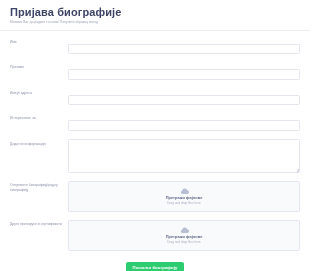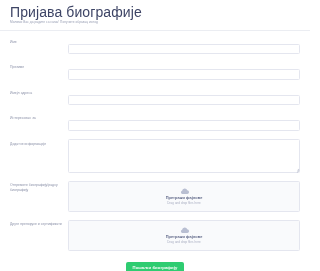--- a/index.html
+++ b/index.html
@@ -19,22 +19,22 @@
     height: 271px;
     position: relative;
     background: #ffffff;
   }
 
   
   .header {
     padding: 7px 10px 5px 10px;
   }
   .page-title {
-    font-size: 14px;
-    font-weight: normal;
+    font-size: 11px;
+    font-weight: bold;
     color: #3d4465;
     letter-spacing: 0.1px;
     line-height: 11px;
     margin: 0 0 2px 0;
   }
   .page-subtitle {
     font-size: 3.2px;
     color: #9aa0b5;
     line-height: 4.5px;
     margin: 0;

